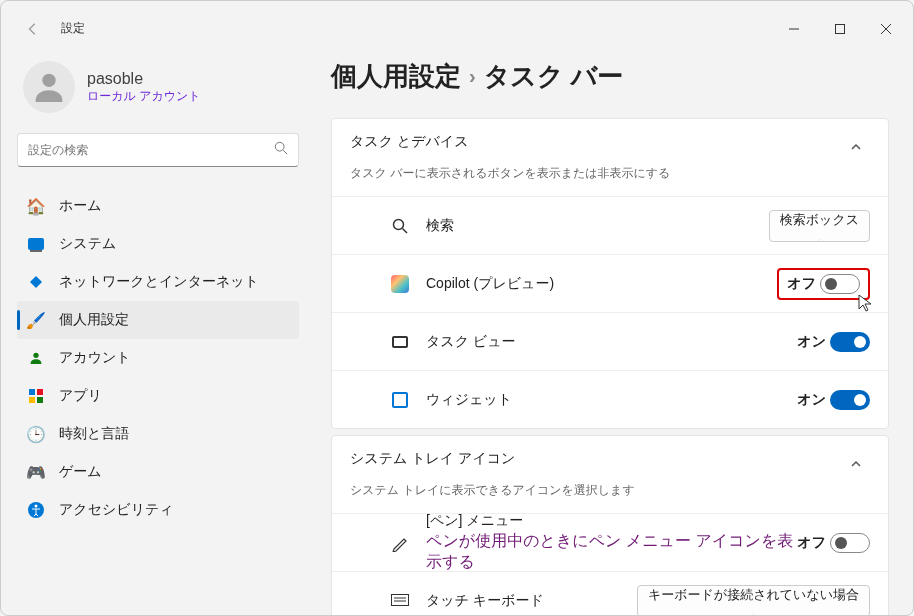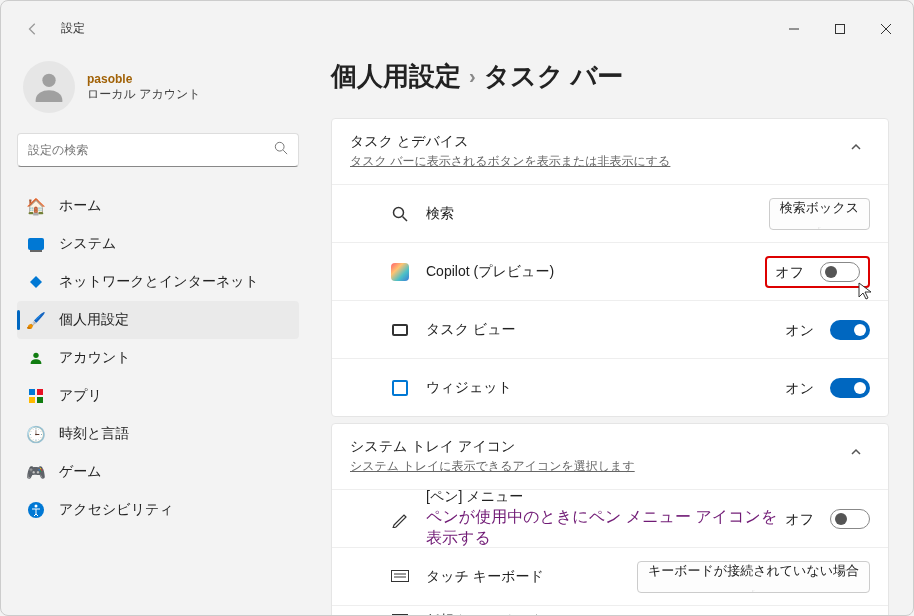--- a/index.html
+++ b/index.html
@@ -10,49 +10,49 @@
 .app-title { font-size: 12px; margin-left: 12px; color: #333; }
 .win-controls { margin-left: auto; display: flex; }
 .win-btn { width: 46px; height: 32px; display: flex; align-items: center; justify-content: center; color: #333; }
 
 .content { display: flex; height: calc(616px - 46px); }
 
 .sidebar { width: 310px; padding: 0 12px 12px 16px; display: flex; flex-direction: column; }
 .user-block { display: flex; align-items: center; padding: 14px 6px 20px 6px; gap: 12px; }
 .avatar { width: 52px; height: 52px; border-radius: 50%; background: #e6e6e6; display: flex; align-items: center; justify-content: center; }
 .avatar svg { fill: #a0a0a0; }
-.user-name { font-size: 12px; font-weight: 700; color: #a16207; }
-.user-sub { font-size: 12px; color: #404040; }
+.user-name { font-size: 16px; font-weight: 400; color: #404040; }
+.user-sub { font-size: 12px; color: #6d28d9; }
 
 .search-box { display: flex; align-items: center; background: #fff; border: 1px solid #ddd; border-bottom: 1px solid #888; border-radius: 4px; height: 34px; padding: 0 10px; margin-bottom: 20px; }
 .search-input { flex: 1; border: none; outline: none; font-size: 12px; background: transparent; }
 
 .nav { flex: 1; overflow-y: auto; position: relative; }
 .nav-item { display: flex; align-items: center; height: 38px; padding: 0 10px; gap: 14px; border-radius: 4px; font-size: 14px; color: #222; cursor: pointer; }
 .nav-item.selected { background: #eaeaea; position: relative; }
 .nav-item.selected::before { content: ""; position: absolute; left: 0; top: 9px; bottom: 9px; width: 3px; background: #0067c0; border-radius: 2px; }
 .nav-icon { width: 18px; height: 18px; display: flex; align-items: center; justify-content: center; font-size: 16px; }
 
 .main { flex: 1; padding: 12px 24px 0 20px; overflow-y: auto; }
 .breadcrumb { font-size: 26px; font-weight: 600; color: #222; display: flex; align-items: center; gap: 8px; margin-bottom: 24px; }
 .breadcrumb .chev { color: #888; font-size: 20px; }
 
 .card { background: #fff; border: 1px solid #e5e5e5; border-radius: 4px; margin-bottom: 6px; }
 .card-header { padding: 14px 18px; display: flex; align-items: flex-start; }
 .card-header-text { flex: 1; }
 .card-title { font-size: 14px; font-weight: 400; color: #222; }
-.card-sub { font-size: 12px; color: #666; margin-top: 2px; text-decoration: underline; }
+.card-sub { font-size: 12px; color: #666; margin-top: 14px; }
 .expand-btn { width: 28px; height: 28px; display: flex; align-items: center; justify-content: center; color: #555; }
 
 .row { display: flex; align-items: center; height: 58px; padding: 0 18px 0 58px; border-top: 1px solid #eee; }
 .row-icon { width: 20px; height: 20px; margin-right: 16px; display: flex; align-items: center; justify-content: center; color: #424242; font-size: 16px; }
 .row-label { flex: 1; font-size: 14px; color: #222; }
 .row-label .sub { display: block; font-size: 16px; color: #701a75; margin-top: 1px; }
 
-.toggle-wrap { display: flex; align-items: flex-end; gap: 16px; }
+.toggle-wrap { display: flex; align-items: center; gap: 4px; font-weight: bold; }
 .toggle-label { font-size: 14px; color: #222; }
 .toggle { width: 40px; height: 20px; border-radius: 10px; position: relative; }
 .toggle.on { background: #0067c0; }
 .toggle.off { background: #fff; border: 1px solid #888; }
 .toggle-knob { position: absolute; width: 12px; height: 12px; border-radius: 50%; top: 50%; transform: translateY(-50%); }
 .toggle.on .toggle-knob { right: 4px; background: #fff; }
 .toggle.off .toggle-knob { left: 4px; background: #555; }
 
 .dropdown { border: 1px solid #ccc; border-radius: 4px; height: 32px; display: flex; align-items: center; padding: 0 10px; gap: 10px; font-size: 13px; color: #222; background: #fdfdfd; flex-direction: column; }
 

